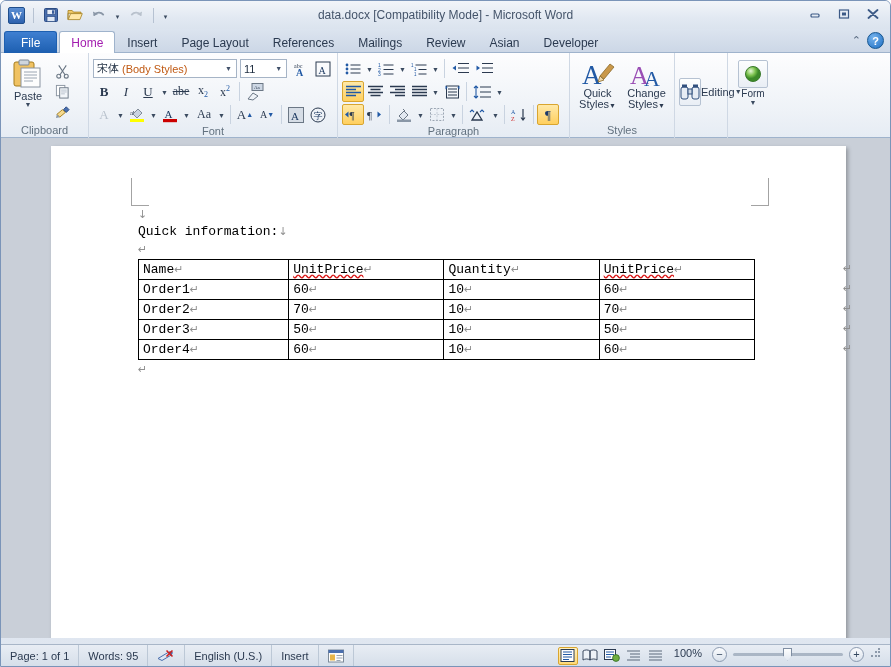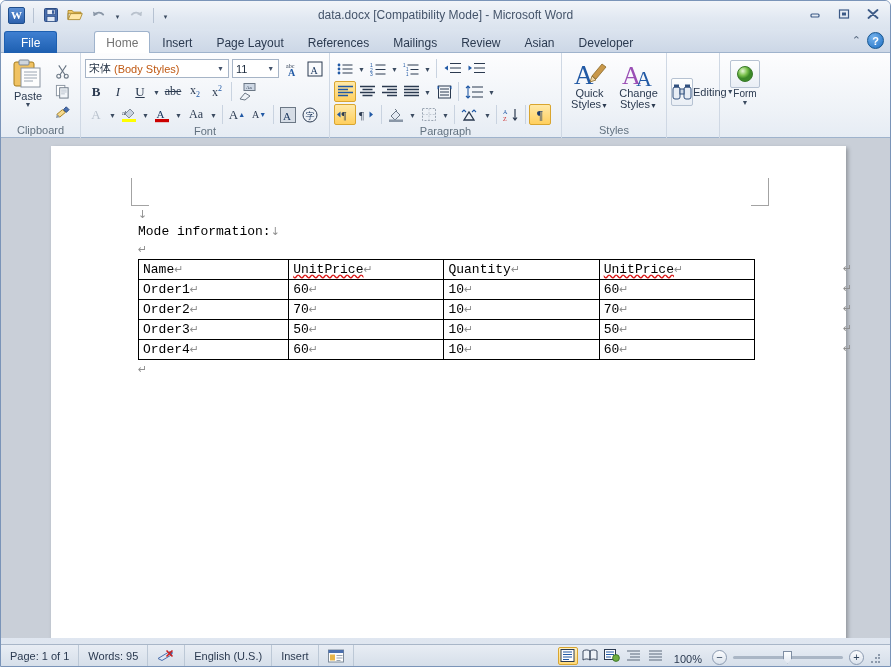--- a/index.html
+++ b/index.html
@@ -83,23 +83,22 @@
   .tab.file {
     background: linear-gradient(#3f7fd1, #1d5fb0);
     color: #fff; font-weight: normal;
     border-color: #1d5fb0;
     margin-right: 2px;
     padding: 0 16px;
   }
   .tab.active {
     background: #ffffff;
     border-color: #9fb3cc;
-    color: #737373;
+    color: #a21caf;
     z-index: 3;
-    margin-left: 35px;
   }
   .tabstrip-right {
     position: absolute; right: 6px; bottom: 3px;
     display: flex; align-items: center; gap: 6px;
   }
   .chevron-up { color: #5a6b80; font-size: 11px; }
   .helpbtn {
     width: 17px; height: 17px; border-radius: 50%;
     background: radial-gradient(circle at 35% 30%, #74b2ec, #1f6fc4);
     color: #fff; font-size: 11px; font-weight: bold;
@@ -241,21 +240,21 @@
     border-top: 1px solid #a8b6c8;
     display: flex; align-items: center;
     font-size: 11px; color: #2b3a50;
   }
   .sb-item {
     height: 22px; display: flex; align-items: center;
     padding: 0 9px;
     border-right: 1px solid #bcc8d6;
   }
   .sb-right {
-    margin-left: auto; display: flex; align-items: flex-end;
+    margin-left: auto; display: flex; align-items: flex-start;
     padding-right: 8px; gap: 2px;
   }
   .viewbtn {
     width: 20px; height: 18px;
     display: flex; align-items: center; justify-content: center;
     border: 1px solid transparent; border-radius: 2px;
   }
   .viewbtn.on { background: linear-gradient(#fff0bf, #ffd978); border-color: #d9a52f; }
   .zoomval { padding: 0 8px 0 6px; color: #2b3a50; }
   .zoomcirc {
@@ -365,21 +364,21 @@
     <div class="tab">Developer</div>
 
     <div class="tabstrip-right">
       <div class="chevron-up">⌃</div>
       <div class="helpbtn">?</div>
     </div>
   </div>
 
   <div class="ribbon">
 
-    <div class="group" style="width:80px">
+    <div class="group" style="width:88px">
       <div class="group-body">
         <div class="paste">
           <svg width="32" height="30" viewBox="0 0 32 30">
             <rect x="2" y="3" width="20" height="24" rx="2" fill="#f0c263" stroke="#a57c1c"></rect>
             <rect x="7" y="1" width="10" height="5" rx="1" fill="#cfd6de" stroke="#7a8796"></rect>
             <rect x="9" y="9" width="19" height="19" fill="#fdfdfd" stroke="#8a94a1"></rect>
             <g stroke="#9aa5b2" stroke-width="1">
               <path d="M12 13h13M12 16h13M12 19h13M12 22h9"></path>
             </g>
           </svg>
@@ -766,21 +765,21 @@
       <div class="margin-mark mm-tl"></div>
       <div class="margin-mark mm-tr"></div>
 
       <div class="doc">
 
         <div class="line-empty">
           <span class="brkmark">↓</span>
         </div>
 
         <div class="line-title">
-          <span>Mode information:</span><span class="brkmark">↓</span>
+          <span>Quick information:</span><span class="brkmark">↓</span>
         </div>
 
         <div class="line-empty" style="height:16px">
           <span class="pmark">↵</span>
         </div>
 
         <div style="position:relative">
           <table class="doctable">
             <tbody>
               <tr>

